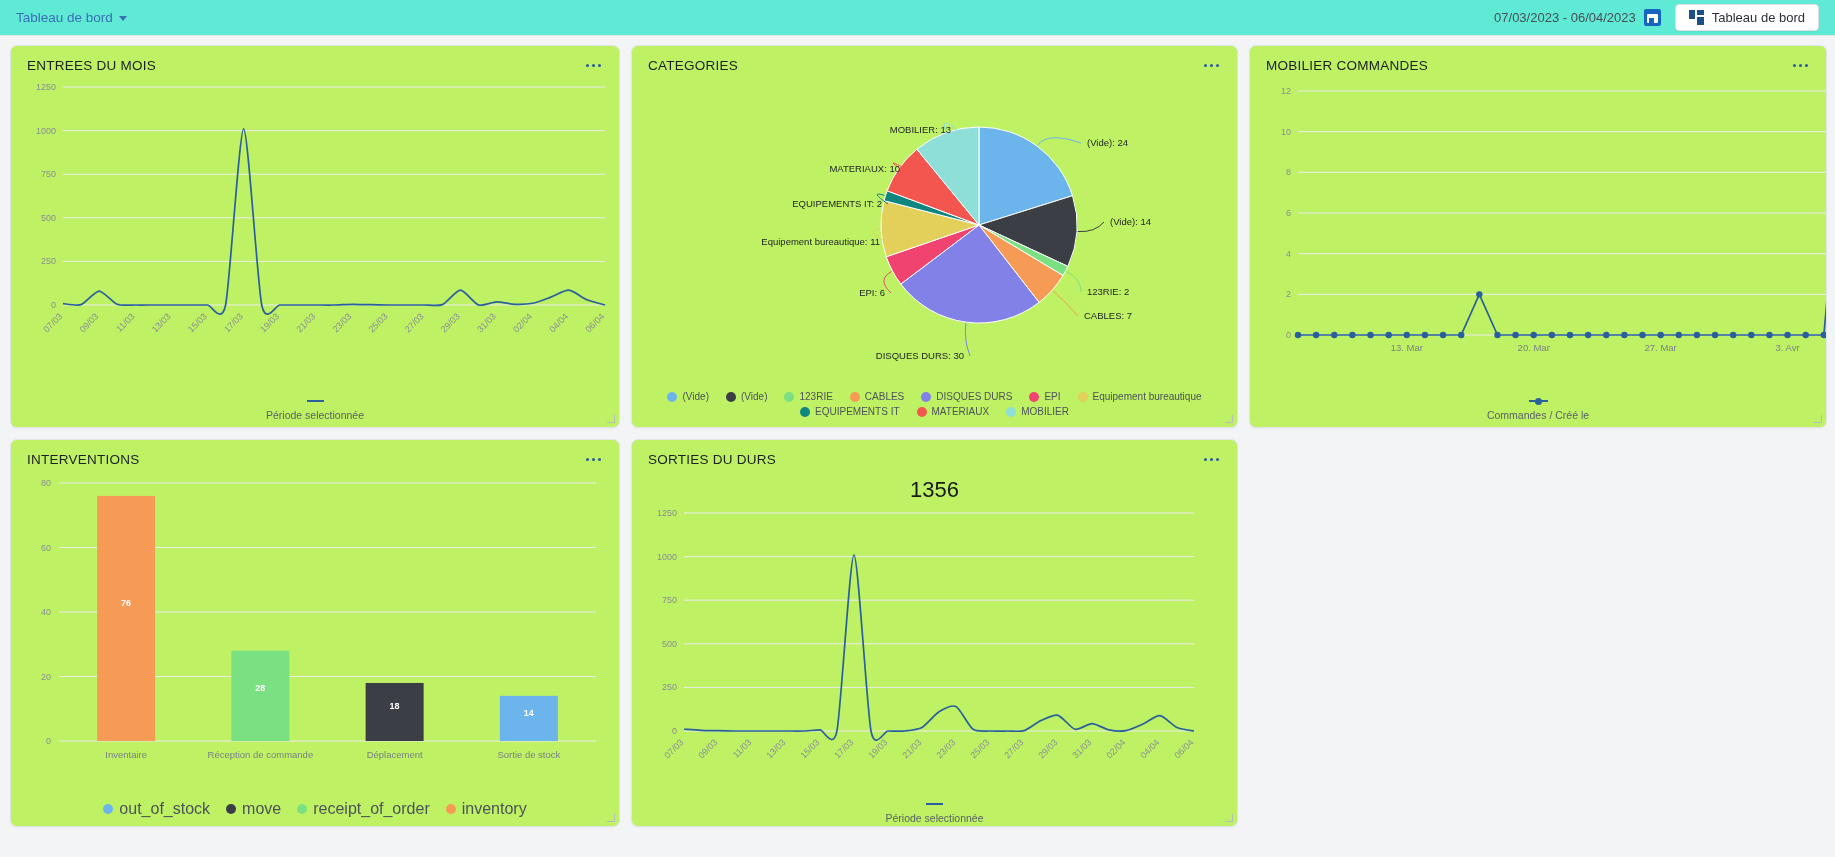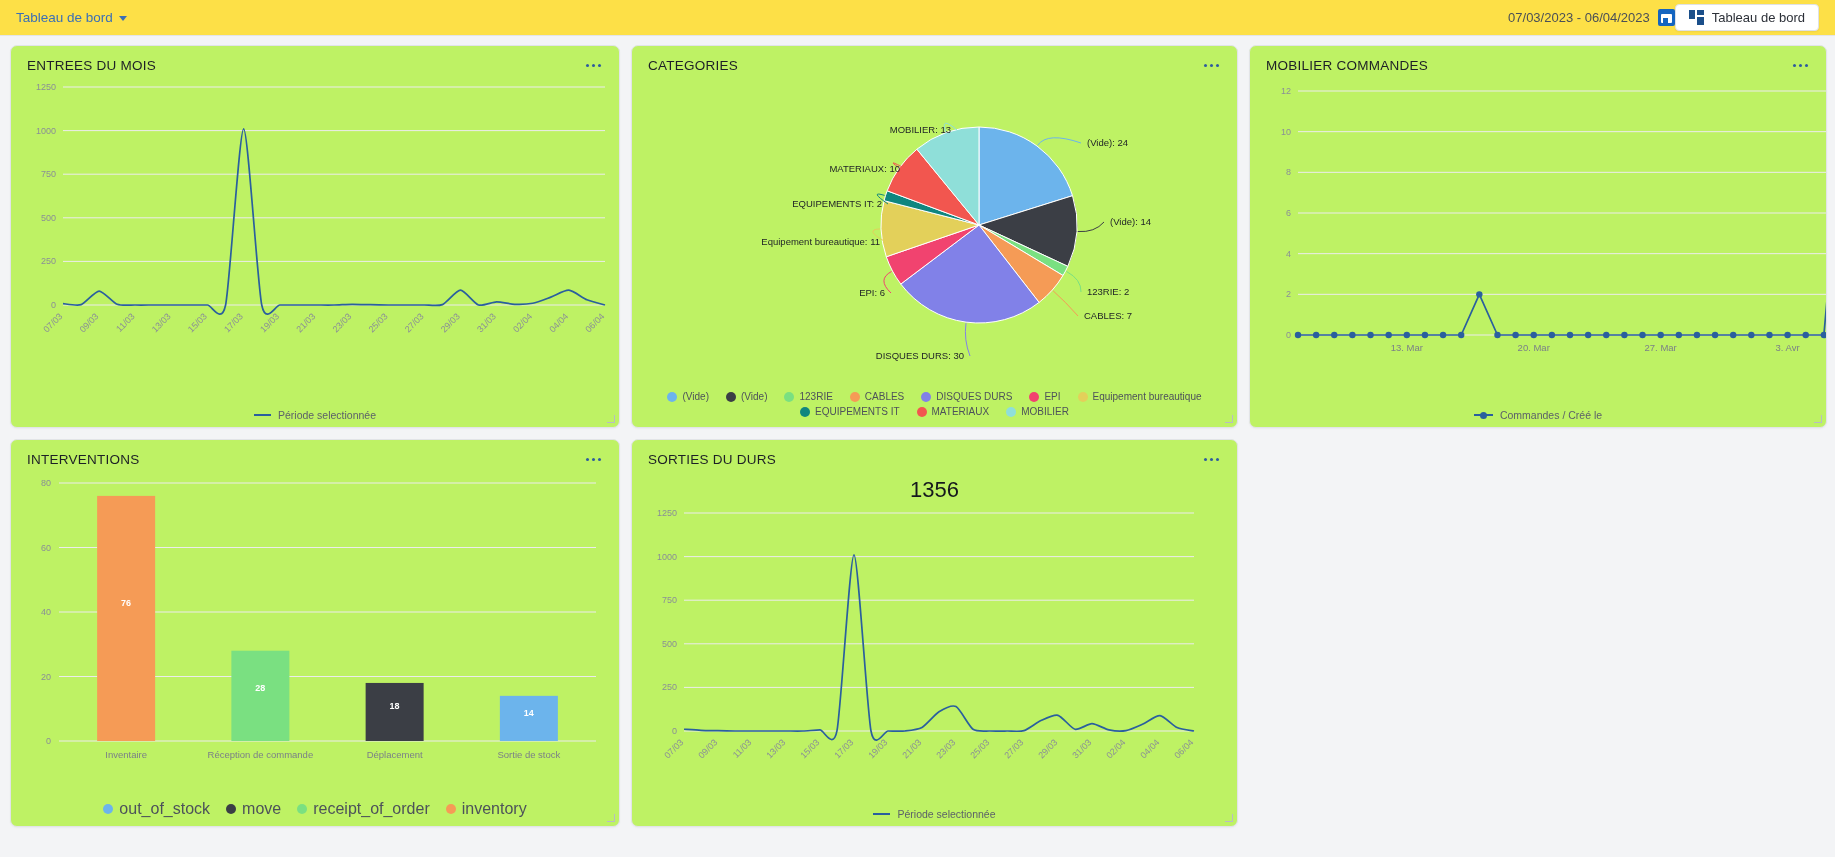--- a/index.html
+++ b/index.html
@@ -6,37 +6,37 @@
   html, body {
     width: 1835px; height: 857px;
     background: #f3f4f6;
     font-family: "Liberation Sans", sans-serif;
     overflow: hidden;
   }
 
   
   #topbar {
     height: 36px;
-    background: #fde047;
+    background: #5eead4;
     border-bottom: 1px solid #e3e5e8;
     display: flex; align-items: center;
     padding: 0 16px;
     position: relative;
   }
   #topbar-left { display: flex; align-items: center; gap: 6px; cursor: pointer; }
   .tb-title { color: #3b6fb6; font-size: 13.5px; }
   .caret {
     width: 0; height: 0;
     border-left: 4.5px solid transparent;
     border-right: 4.5px solid transparent;
     border-top: 5.5px solid #3b6fb6;
     margin-top: 2px;
   }
   #topbar-right {
-    margin-left: auto; display: flex; align-items: center; 
+    margin-left: auto; display: flex; align-items: center; gap: 14px;
   }
   .date-range {
     display: flex; align-items: center; gap: 8px;
     font-size: 13px; color: #4a4f57; cursor: pointer;
   }
   .cal-icon {
     width: 17px; height: 17px;
     border: 2px solid #1565c0; border-radius: 2px;
     position: relative; background: #1565c0;
   }
@@ -107,21 +107,21 @@
     text-align: center; font-size: 22px; color: #15181d; padding-top: 6px;
   }
 
   svg { display: block; }
   .gridline { stroke: #ececec; stroke-width: 1; }
   .axis-label { fill: #8a8f96; font-size: 9px; font-family: "Liberation Sans", sans-serif; }
   .tick-rot { fill: #8a8f96; font-size: 9px; font-family: "Liberation Sans", sans-serif; }
   .series-line { fill: none; stroke: #2a5f9e; stroke-width: 1.7; }
   .legend-row {
     display: flex; justify-content: center; align-items: center; gap: 7px;
-    font-size: 10.5px; color: #5c6169; padding-bottom: 6px;
+    font-size: 10.5px; color: #5c6169; padding-bottom: 6px; flex-direction: column;
   }
   .legend-line { width: 17px; height: 2px; background: #2a5f9e; display:block; }
   .legend-line-dot { width: 19px; height: 2px; background: #2a5f9e; display:block; position:relative; }
   .legend-line-dot:after {
     content:""; position:absolute; left:6px; top:-2.5px; width:7px; height:7px;
     border-radius:50%; background:#2a5f9e;
   }
 
   
   .pie-legend {

